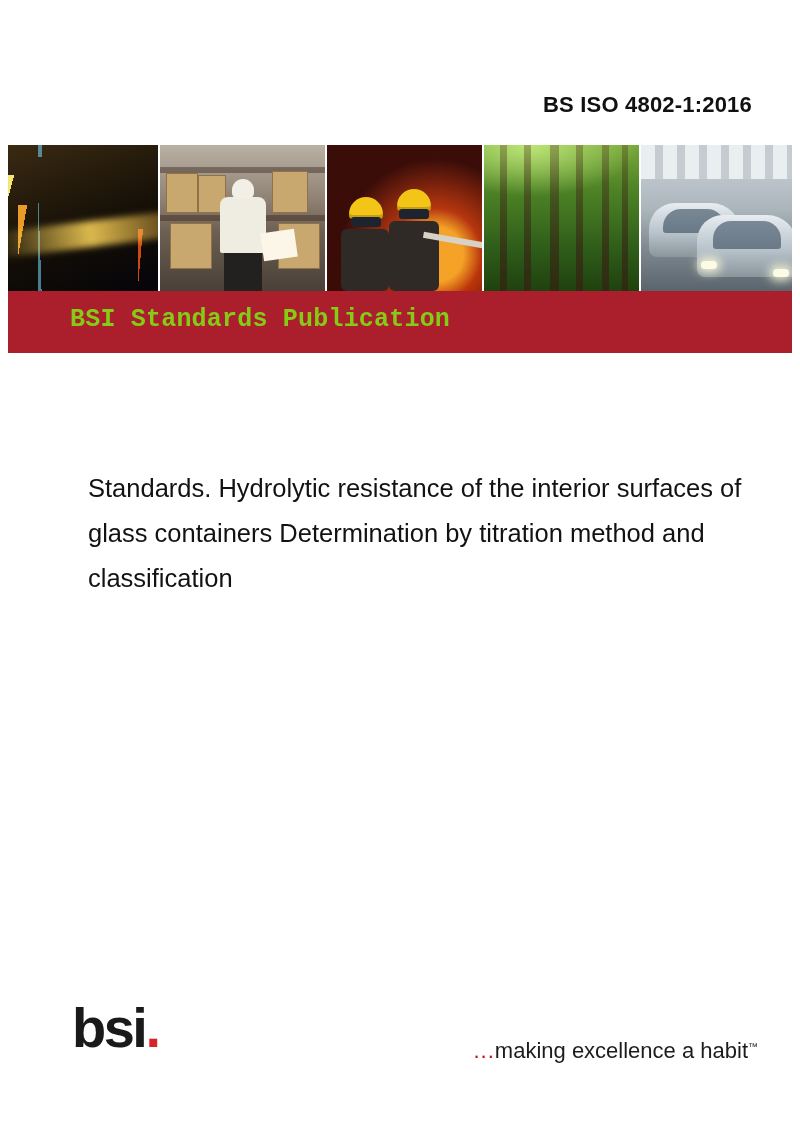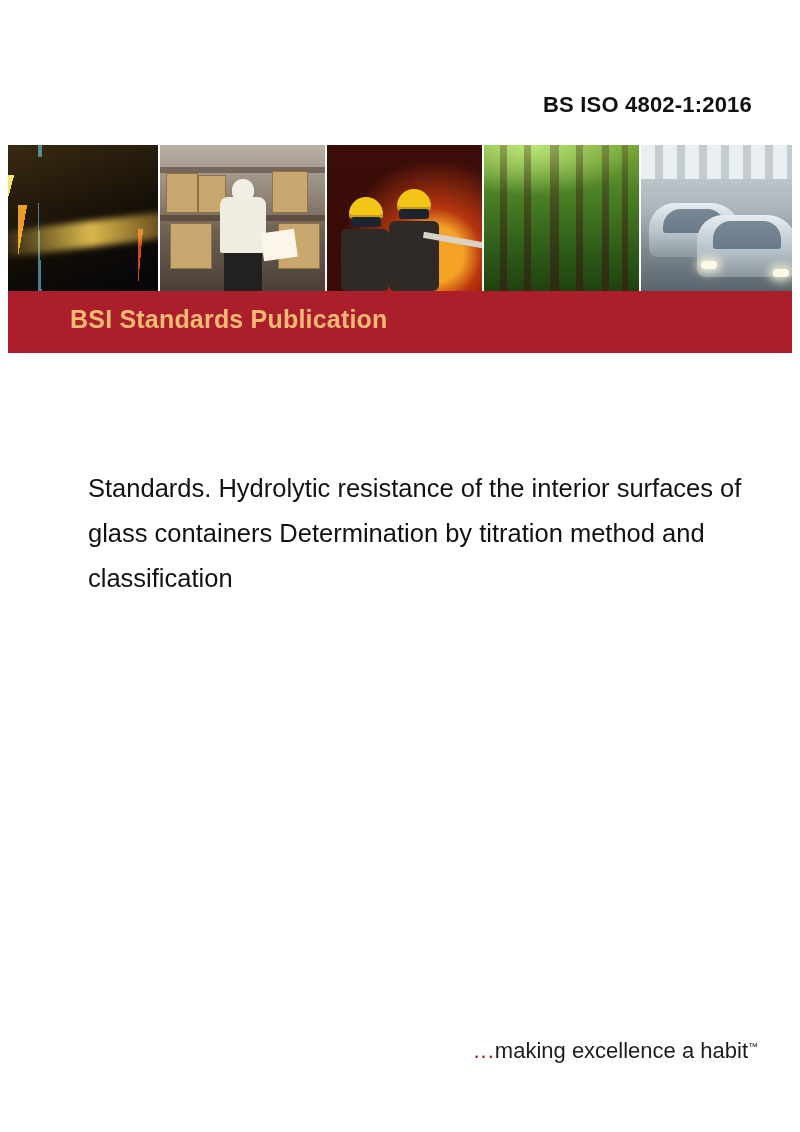--- a/index.html
+++ b/index.html
@@ -224,23 +224,24 @@
     width: 784px;
     height: 62px;
     background: #ab1f2d;
   }
   .banner-text {
     position: absolute;
     left: 62px;
     top: 14px;
     font-size: 25px;
     font-weight: bold;
-    color: #fdba74;
+    color: #84cc16;
     letter-spacing: 0.2px;
     white-space: nowrap;
+    font-family: Liberation Mono, monospace;
   }
 
   
   .title {
     position: absolute;
     left: 88px;
     top: 466px;
     width: 668px;
     font-size: 25.5px;
     line-height: 45px;
@@ -332,18 +333,21 @@
     </div>
 
   </div>
 
   <div class="banner">
     <div class="banner-text">BSI Standards Publication</div>
   </div>
 
   <h1 class="title">Standards. Hydrolytic resistance of the interior surfaces of glass containers Determination by titration method and classification</h1>
 
+  <div class="logo">
+    <span>bsi</span><span class="dot">.</span>
+  </div>
 
   <div class="tagline">
     <span class="lead">...</span><span>making excellence a habit</span><span class="tm">™</span>
   </div>
 
 </div>
 
 </body></html>

